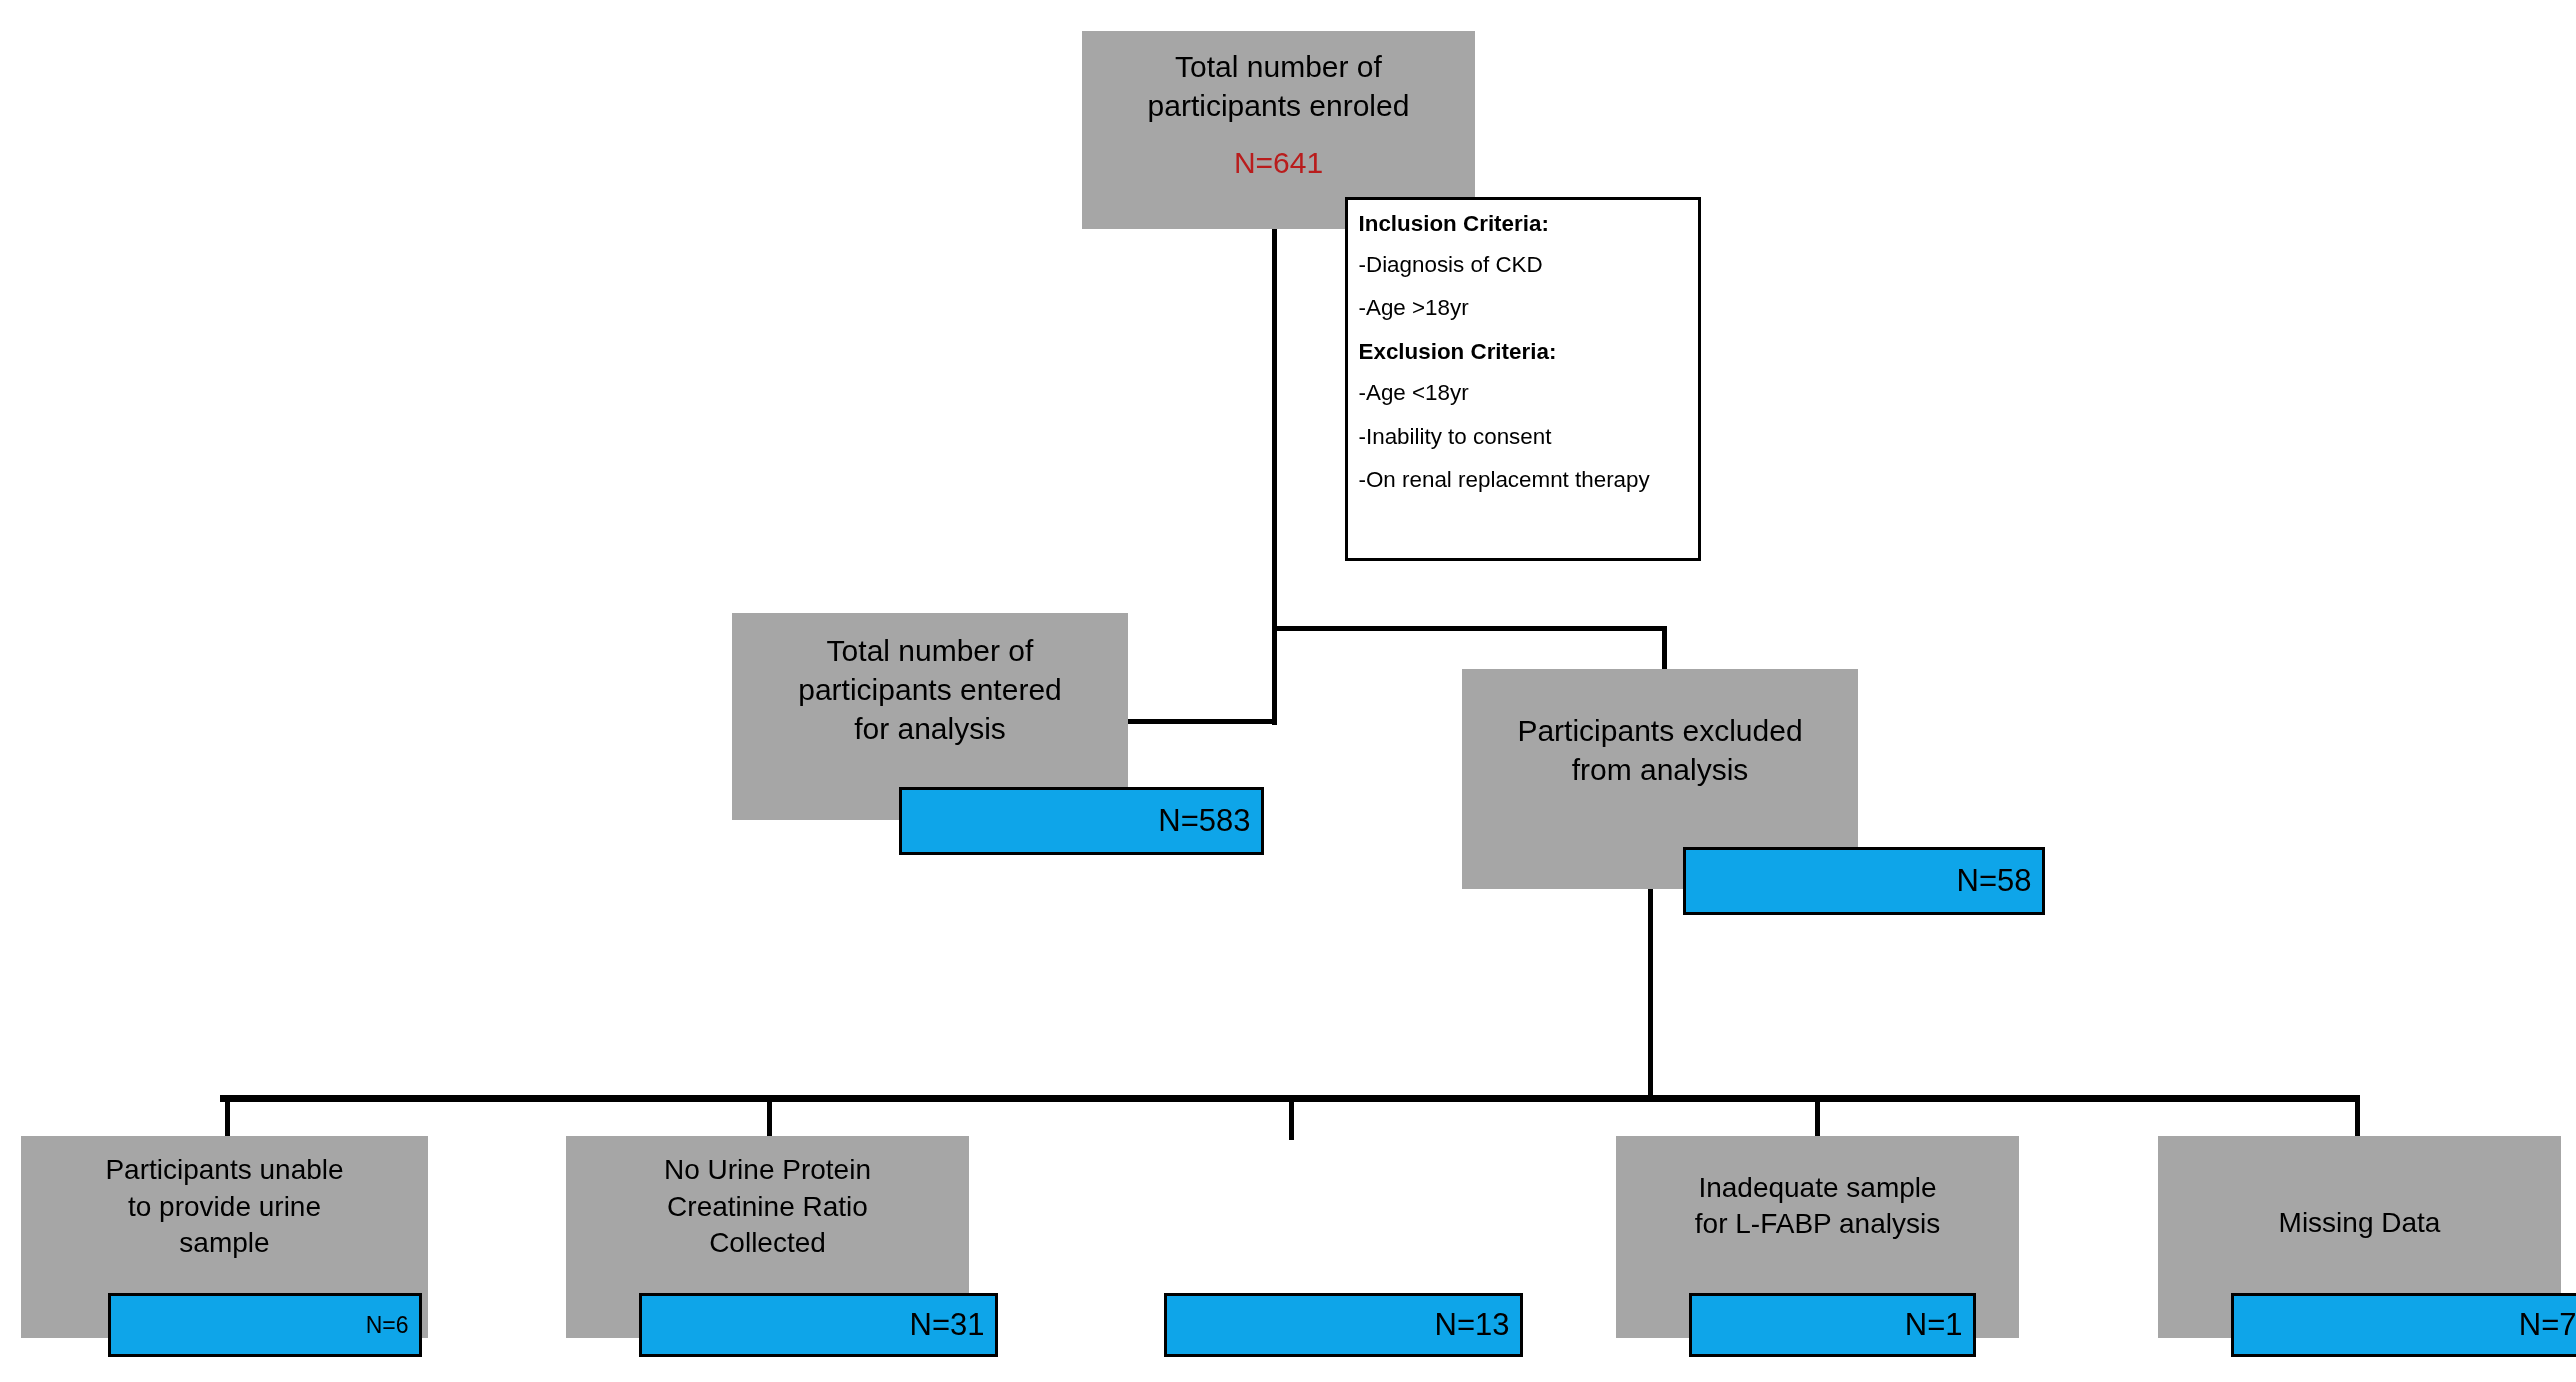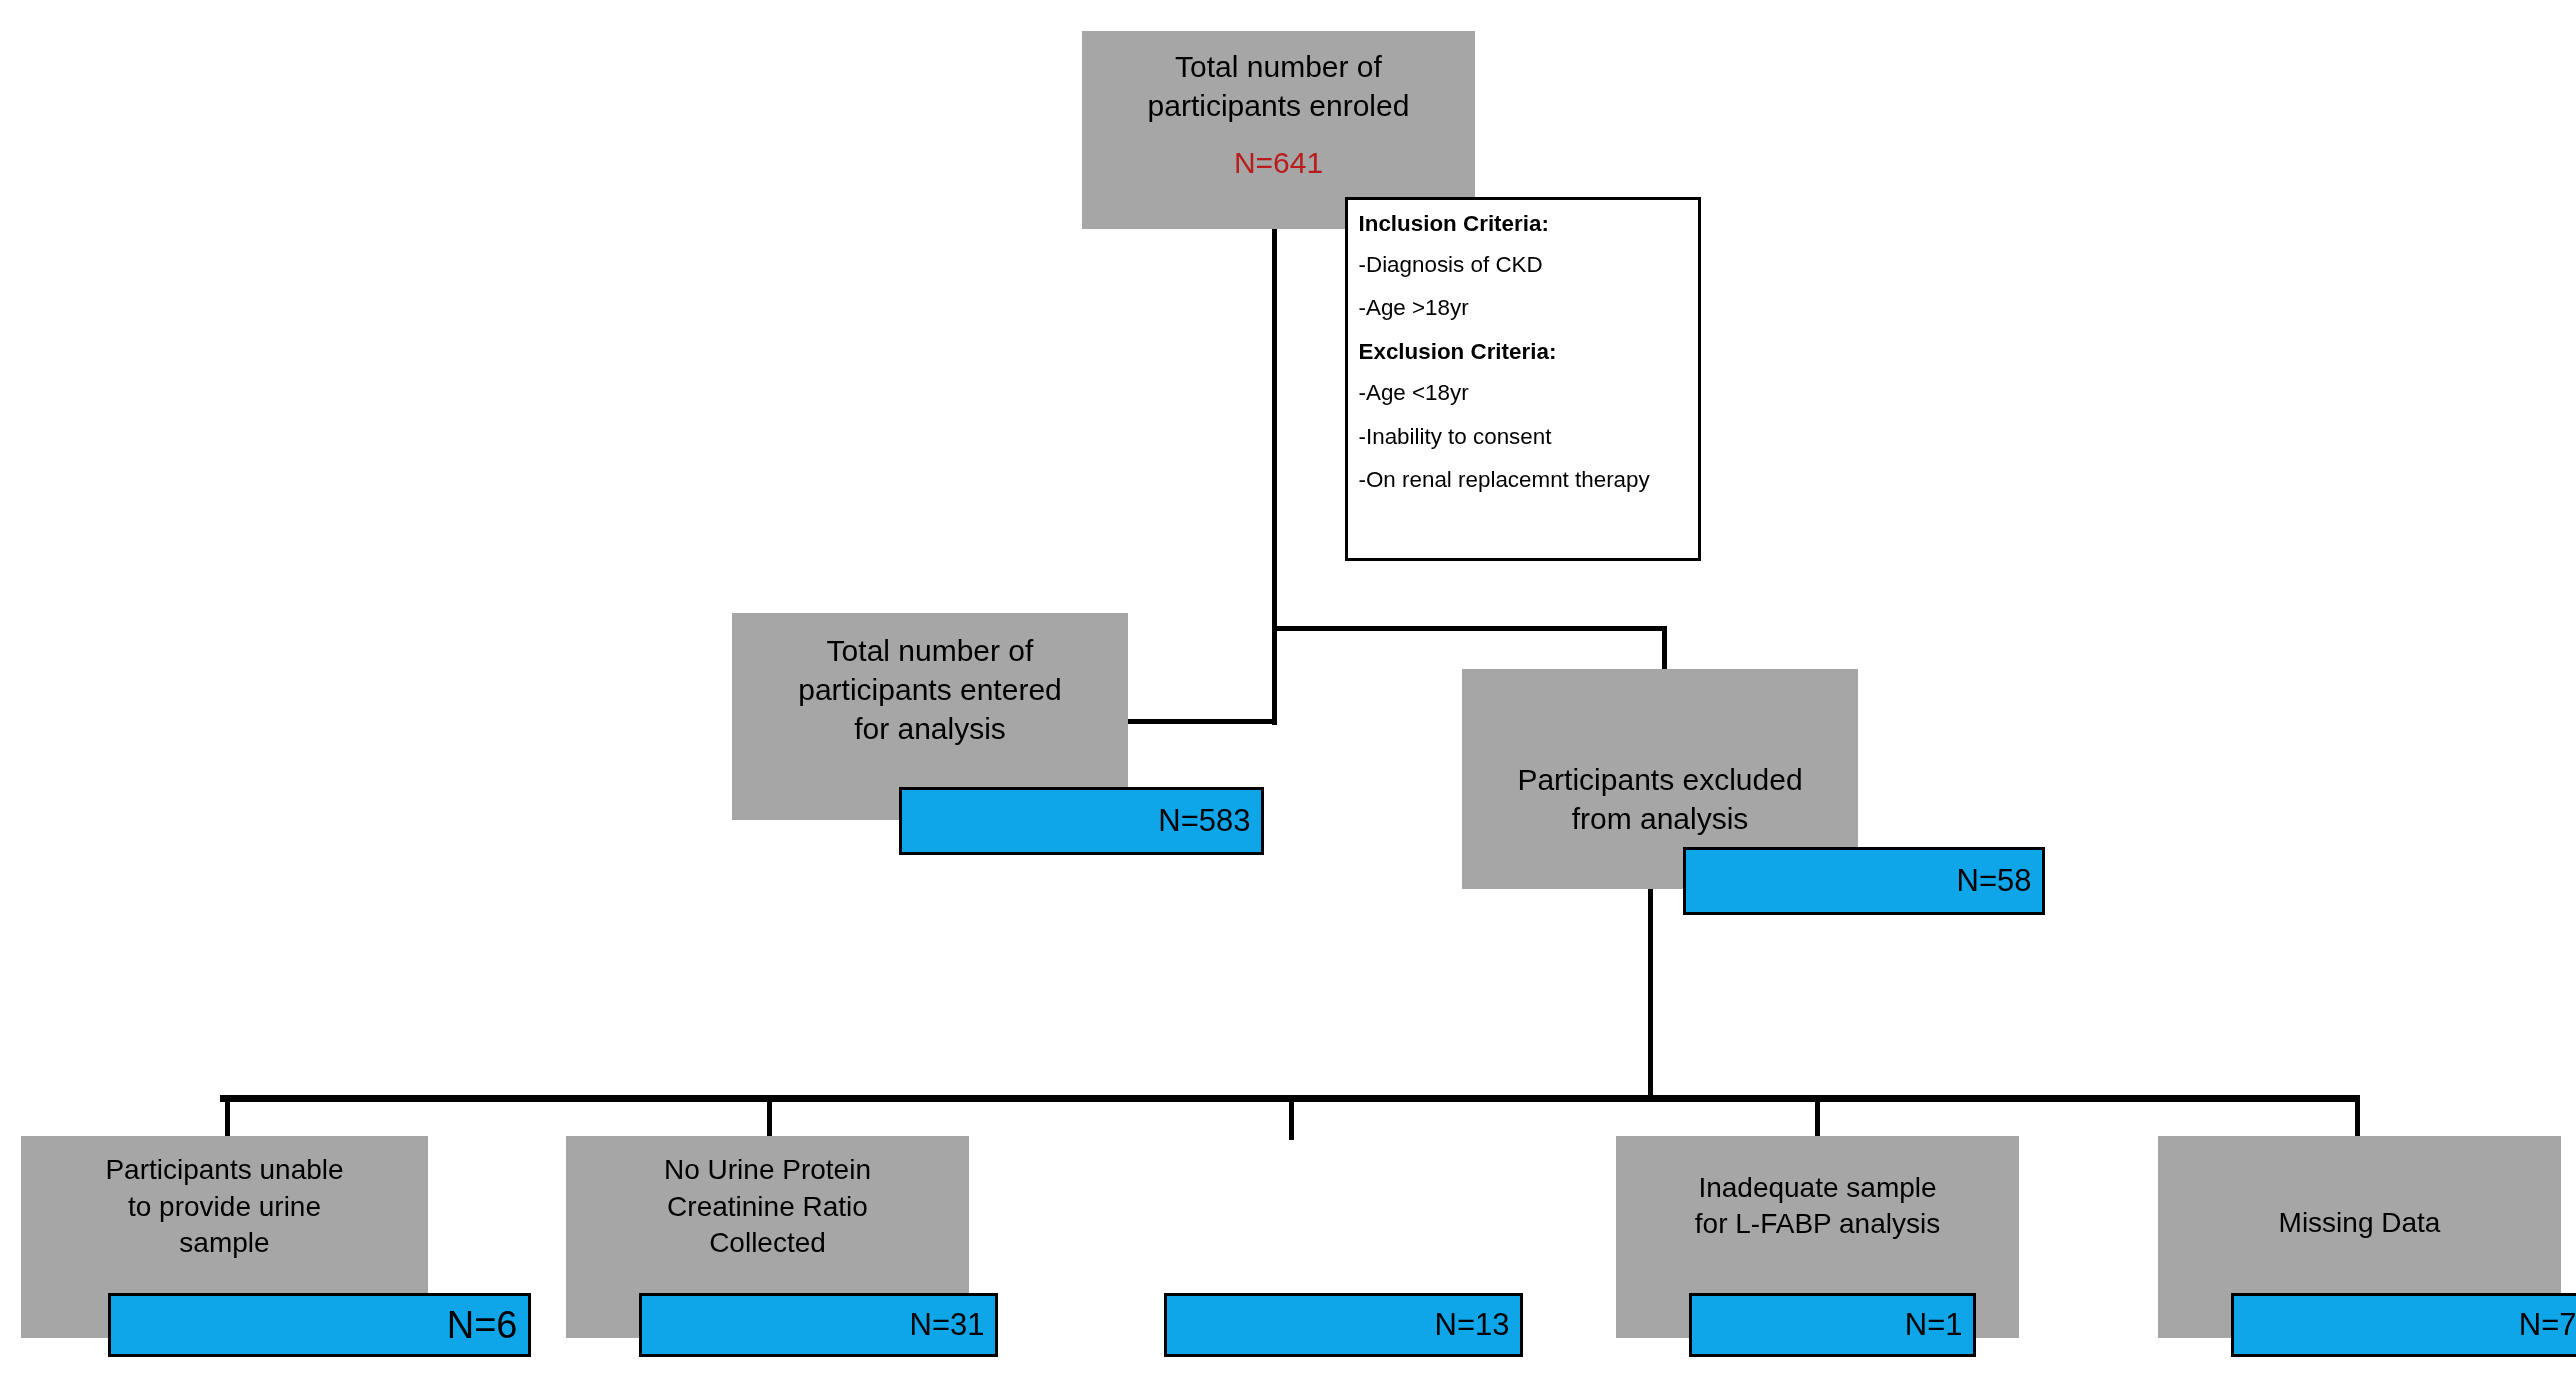--- a/index.html
+++ b/index.html
@@ -122,34 +122,34 @@
 
   <div class="gbox" style="left:732px; top:613px; width:396px; height:207px; font-size:30px; align-items:flex-start; padding-top:18px;">
     <span>Total number of
 participants entered
 for analysis</span>
   </div>
   <div class="nbox" style="left:899px; top:787px; width:365px; height:68px; font-size:31px;">
     <span>N=583</span>
   </div>
 
-  <div class="gbox" style="left:1462px; top:669px; width:396px; height:220px; font-size:30px; align-items:center; padding-top:42px;">
+  <div class="gbox" style="left:1462px; top:669px; width:396px; height:220px; font-size:30px; align-items:flex-start; padding-top:42px;">
     <span>Participants excluded
 from analysis</span>
   </div>
   <div class="nbox" style="left:1683px; top:847px; width:362px; height:68px; font-size:31px;">
     <span>N=58</span>
   </div>
 
   <div class="gbox" style="left:21px; top:1136px; width:407px; height:202px; font-size:28px; align-items:flex-start; padding-top:16.4px;">
     <span>Participants unable
 to provide urine
 sample</span>
   </div>
-  <div class="nbox" style="left:108px; top:1293px; width:423px; height:64px; font-size:38px;">
+  <div class="nbox" style="left:108px; top:1293px; width:314px; height:64px; font-size:23px;">
     <span>N=6</span>
   </div>
 
   <div class="gbox" style="left:566px; top:1136px; width:403px; height:202px; font-size:28px; align-items:flex-start; padding-top:16.4px;">
     <span>No Urine Protein
 Creatinine Ratio
 Collected</span>
   </div>
   <div class="nbox" style="left:639px; top:1293px; width:359px; height:64px; font-size:31px;">
     <span>N=31</span>

